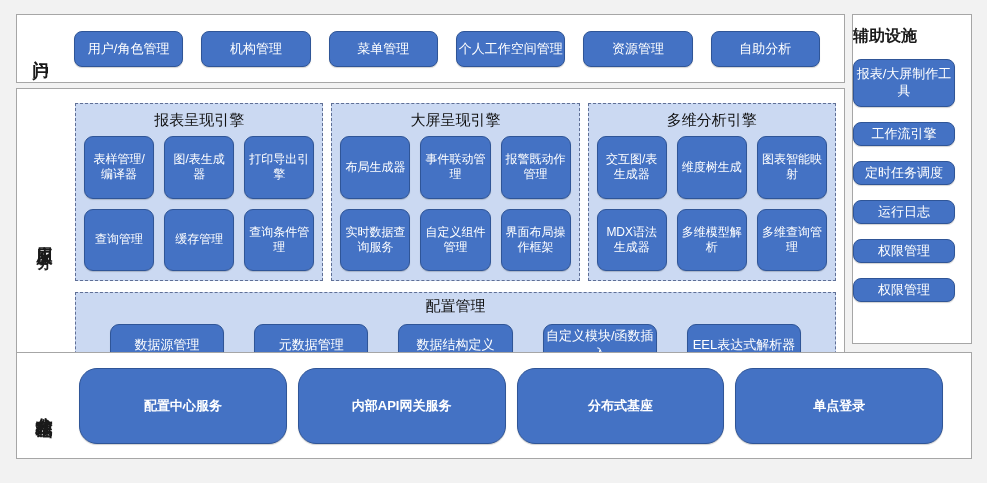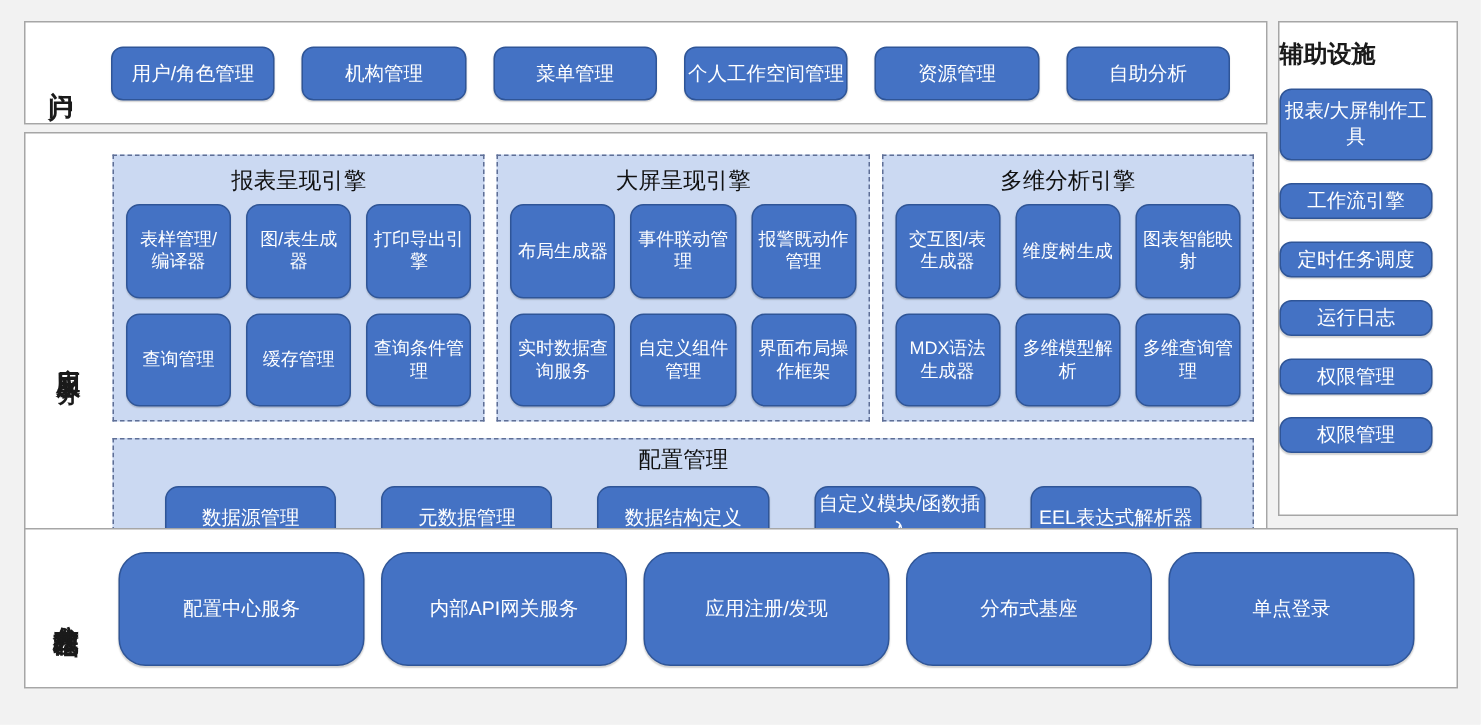--- a/index.html
+++ b/index.html
@@ -41,21 +41,21 @@
   
   .aux-box { left:852px; top:14px; width:120px; height:330px; display:flex; flex-direction:column; align-items:flex-start; padding:9px 0 0; }
   .aux-title { font-weight:bold; font-size:16px; color:#1a1a1a; padding:2px 0 12px; }
   .aux-btn { width:102px; border-radius:8px; font-size:13px; line-height:1.3; margin-bottom:15px; flex:none; }
   .aux-btn.tall { height:48px; }
   .aux-btn.short { height:24px; }
 
   
   .foundation-box { left:16px; top:352px; width:956px; height:107px; display:flex; }
   .found-label { font-size:17px; letter-spacing:1px; }
-  .foundation-row { flex:1; display:flex; gap:11px; padding:15px 28px 14px 8px; }
+  .foundation-row { flex:1; display:flex; gap:11px; padding:15px 28px 14px 8px;font-weight:bold; }
   .found-btn { flex:1; border-radius:18px; font-size:13px; }
 </style>
 </head>
 <body>
 
 <div class="page">
 
   <section class="box portal-box">
     <div class="v-label portal-label">门户</div>
     <div class="portal-row">
@@ -136,19 +136,18 @@
     <div class="btn aux-btn short">权限管理</div>
   </aside>
 
   <section class="box foundation-box">
     <div class="label-col">
       <div class="v-label found-label">分布式基础</div>
     </div>
     <div class="foundation-row">
       <div class="btn found-btn">配置中心服务</div>
       <div class="btn found-btn">内部API网关服务</div>
-      <div class="btn found-btn">应用注册/发现</div>
       <div class="btn found-btn">分布式基座</div>
       <div class="btn found-btn">单点登录</div>
     </div>
   </section>
 
 </div>
 
 </body></html>

